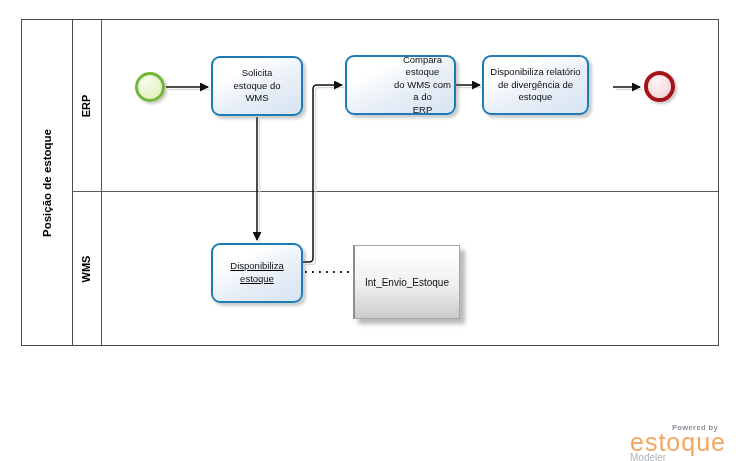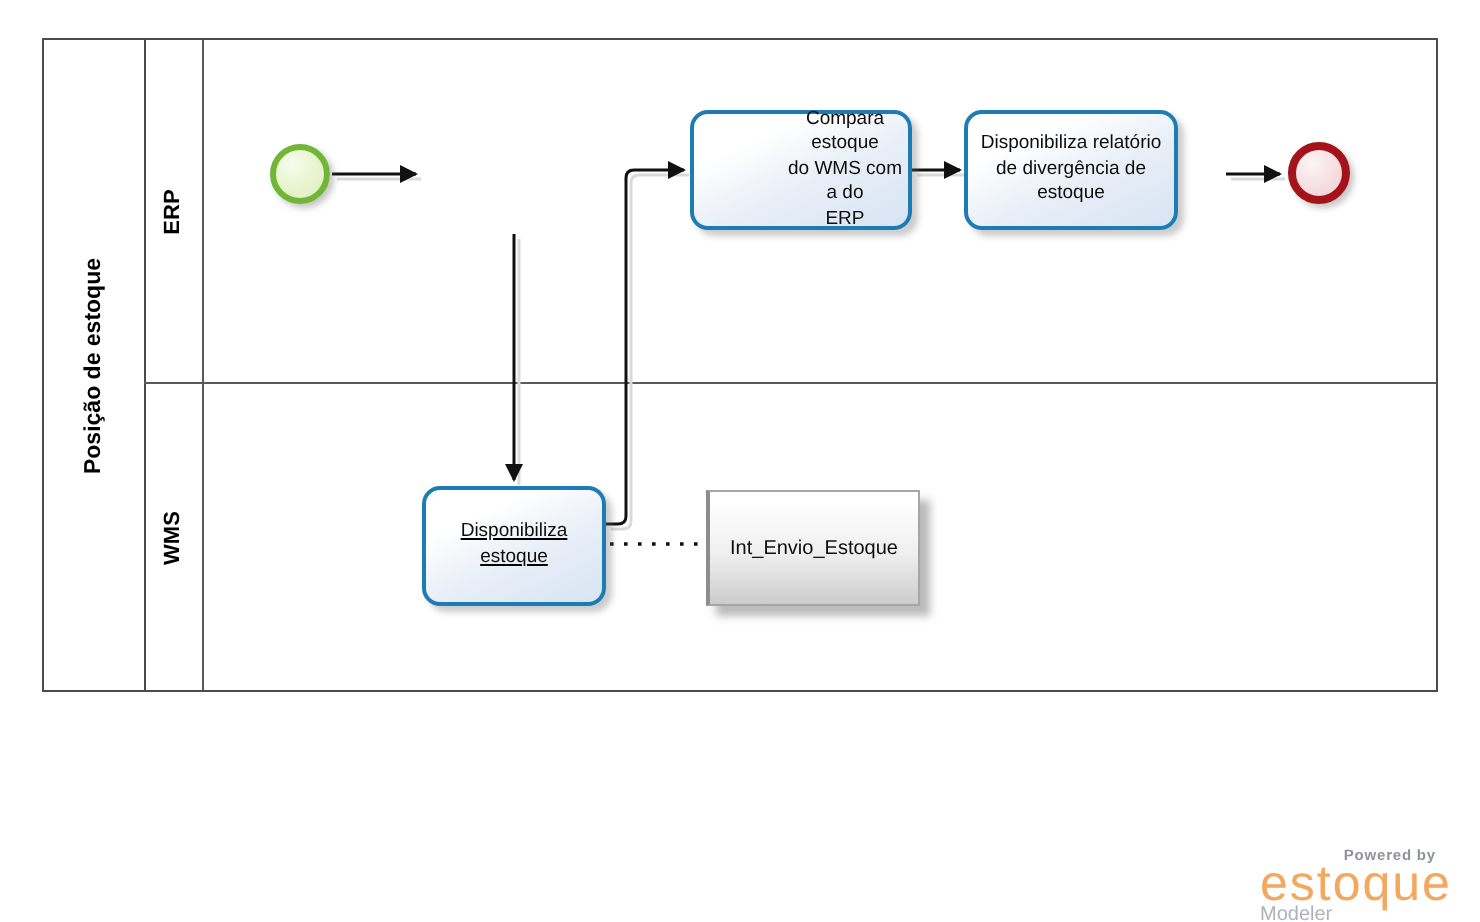--- a/index.html
+++ b/index.html
@@ -27,21 +27,21 @@
   .task-compara{left:345px;top:55px;width:111px;height:60px;padding-left:44px;}
   .task-relatorio{left:482px;top:55px;width:107px;height:60px;}
   .task-disponibiliza{left:211px;top:243px;width:92px;height:60px;text-decoration:underline;}
 
   .event{position:absolute;border-radius:50%;box-sizing:border-box;box-shadow:2px 2px 3px rgba(110,110,110,0.4);}
   .start-event{left:135px;top:72px;width:30px;height:30px;border:3px solid #72b637;
         background:radial-gradient(circle at 35% 30%,#f7fcec 0%,#e7f4cd 55%,#dcefba 100%);}
   .end-event{left:644px;top:71px;width:31px;height:31px;border:4px solid #a41319;
         background:radial-gradient(circle at 35% 30%,#fdf4f5 0%,#f5dfe1 55%,#eecfd1 100%);}
 
-  .artifact{position:absolute;left:353px;top:245px;width:107px;height:58px;box-sizing:border-box;
+  .artifact{position:absolute;left:353px;top:245px;width:107px;height:74px;box-sizing:border-box;
         border:1px solid #a6a6a6;border-left:2px solid #8d8d8d;
         background:linear-gradient(180deg,#ffffff 8%,#efefef 55%,#cccccc 100%);
         box-shadow:5px 5px 4px rgba(120,120,120,0.5);
         display:flex;align-items:center;justify-content:center;}
   .artifact-label{font-size:10px;color:#0d0d0d;text-align:center;}
 
   
   .flows{position:absolute;left:0;top:0;width:740px;height:461px;pointer-events:none;}
 
   
@@ -89,20 +89,25 @@
       <path d="M303,262 L309,262 Q313,262 313,258 L313,89 Q313,85 317,85 L342,85" marker-end="url(#arrowhead)"></path>
       <path d="M456,85 L480,85" marker-end="url(#arrowhead)"></path>
       <path d="M613,87 L640,87" marker-end="url(#arrowhead)"></path>
       <path d="M305,272 L351,272" stroke-width="1.8" stroke-dasharray="1.8,5.2"></path>
     </g>
   </svg>
 
   <div class="event start-event"></div>
   <div class="event end-event"></div>
 
+  <div class="task task-solicita">
+    <span class="task-label">Solicita
+estoque do
+WMS</span>
+  </div>
   <div class="task task-compara">
     <span class="task-label">Compara estoque
 do WMS com a do
 ERP</span>
   </div>
   <div class="task task-relatorio">
     <span class="task-label">Disponibiliza relatório
 de divergência de
 estoque</span>
   </div>

